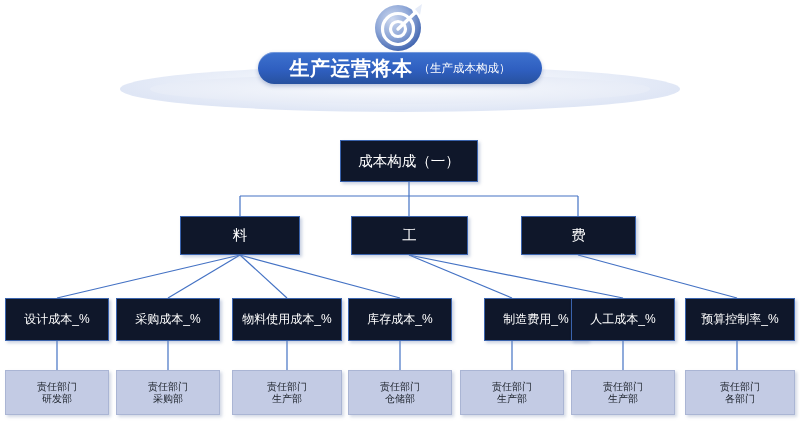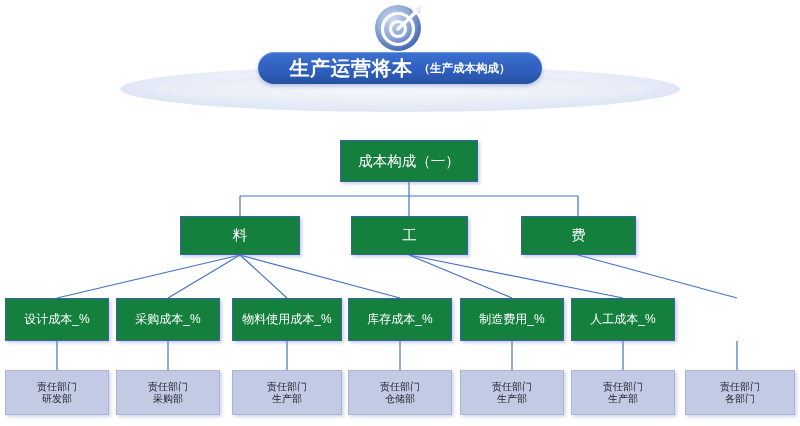--- a/index.html
+++ b/index.html
@@ -32,34 +32,34 @@
     border-radius:16px;
     background:linear-gradient(180deg,#3d72cf 0%,#2f5fc0 55%,#27519f 100%);
     box-shadow:0 2px 4px rgba(40,70,140,.30), inset 0 1px 0 rgba(255,255,255,.28);
     display:flex;align-items:center;justify-content:center;
     white-space:nowrap;
   }
   .title-main{
     color:#ffffff;font-size:20px;font-weight:bold;letter-spacing:.5px;
   }
   .title-sub{
-    color:#ffffff;font-size:11.5px;font-weight:bold;margin-left:6px;
+    color:#ffffff;font-size:11.5px;font-weight:normal;margin-left:6px;
   }
 
   
   .node{
     position:absolute;
     box-sizing:border-box;
     display:flex;align-items:center;justify-content:center;
     text-align:center;
     line-height:1.12;
     border:1px solid #3a63ad;
   }
   .node.lvl-root,.node.lvl-two,.node.lvl-three{
-    background:#15803d;
+    background:#0f172a;
     color:#ffffff;
     box-shadow:2px 2px 3px rgba(120,140,180,.40);
   }
   .node.lvl-root{font-size:14.5px;}
   .node.lvl-two{font-size:14.5px;}
   .node.lvl-three{font-size:12px;}
   .node.lvl-dept{
     background:#c3cbe4;
     color:#20262f;
     border:1px solid #aab5d4;
@@ -149,26 +149,29 @@
   </div>
   <div class="node lvl-three" style="left:116px;top:298px;width:104px;height:43px;text-align:right;">
     <span class="txt">采购成本_%</span>
   </div>
   <div class="node lvl-three" style="left:232px;top:298px;width:110px;height:43px;">
     <span class="txt">物料使用成本_%</span>
   </div>
   <div class="node lvl-three" style="left:348px;top:298px;width:104px;height:43px;">
     <span class="txt">库存成本_%</span>
   </div>
-  <div class="node lvl-three" style="left:460px;top:298px;width:104px;height:43px;">
+  <div class="node lvl-three" style="left:484px;top:298px;width:104px;height:43px;">
     <span class="txt">制造费用_%</span>
   </div>
   <div class="node lvl-three" style="left:571px;top:298px;width:104px;height:43px;">
     <span class="txt">人工成本_%</span>
   </div>
+  <div class="node lvl-three" style="left:685px;top:298px;width:110px;height:43px;">
+    <span class="txt">预算控制率_%</span>
+  </div>
 
   <div class="node lvl-dept" style="left:5px;top:370px;width:104px;height:45px;">
     <span class="txt">
       <span>责任部门</span><br>
       <span>研发部</span>
     </span>
   </div>
   <div class="node lvl-dept" style="left:116px;top:370px;width:104px;height:45px;">
     <span class="txt">
       <span>责任部门</span><br>

